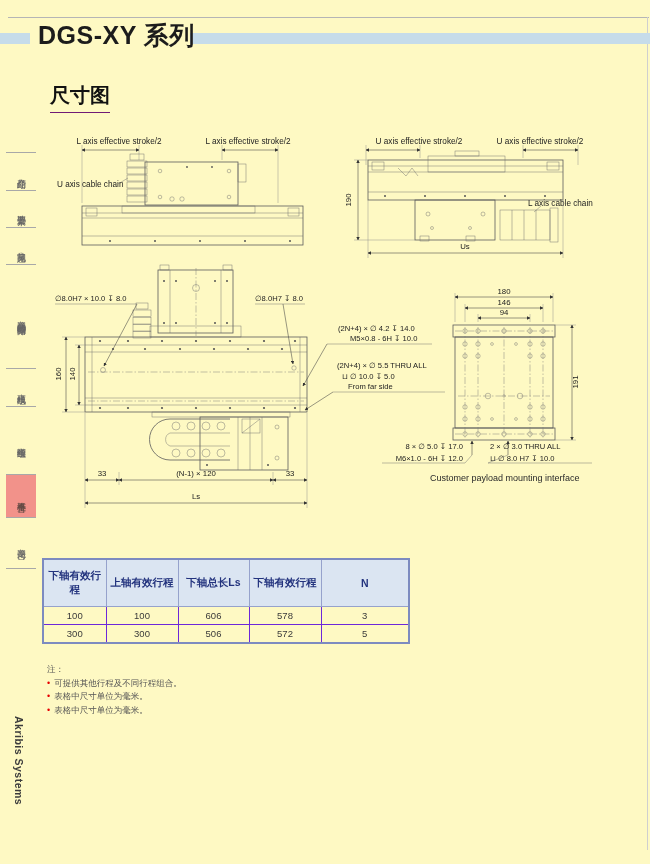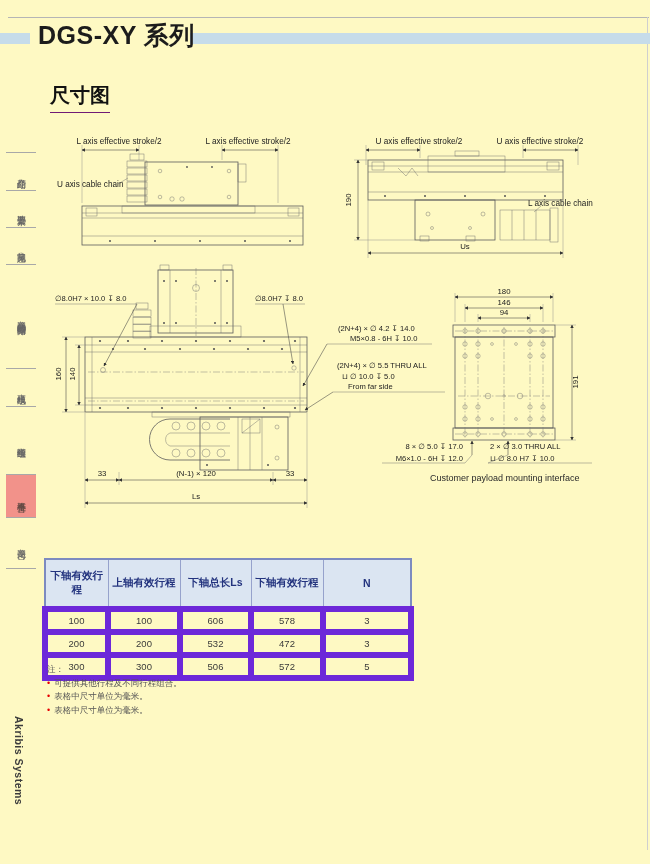--- a/index.html
+++ b/index.html
@@ -28,21 +28,21 @@
   .cl{stroke:#7a7a7a;stroke-width:.45;stroke-dasharray:7 2 1.5 2;fill:none;}
   .dot{fill:#555;stroke:none;}
   .lbl{font-size:8.2px;fill:#222;}
   .dimt{font-size:7.8px;fill:#222;}
   .co{font-size:7.6px;fill:#222;}
   
   .spec-table{position:absolute;left:42px;top:558px;border-collapse:collapse;table-layout:fixed;}
   .spec-table th{height:44px;background:#dbe5f2;color:#23337e;font-size:10.5px;font-weight:700;
     border:1px solid #96a2cc;text-align:center;}
   .spec-table td{height:15px;font-size:9.5px;color:#3a3a3a;text-align:center;
-    border:6px solid #6d28d9;}
+    border:1px solid #6d28d9;}
   .spec-table{border:2px solid #7d8bc0;}
   
   .notes{position:absolute;left:47px;top:663px;font-size:8.5px;color:#555;line-height:13.5px;}
   .note-item{display:flex;align-items:flex-start;}
   .note-bullet{color:#e60000;margin-right:4px;font-size:9px;}
 </style>
 </head>
 <body>
 
 <div class="page">
@@ -411,27 +411,20 @@
       </thead>
     <tbody>
         <tr>
           <td>100</td>
           <td>100</td>
           <td>606</td>
           <td>578</td>
           <td>3</td>
         </tr>
         <tr>
-          <td>200</td>
-          <td>200</td>
-          <td>532</td>
-          <td>472</td>
-          <td>3</td>
-        </tr>
-        <tr>
           <td>300</td>
           <td>300</td>
           <td>506</td>
           <td>572</td>
           <td>5</td>
         </tr>
       </tbody>
   </table>
 
   <div class="notes">

